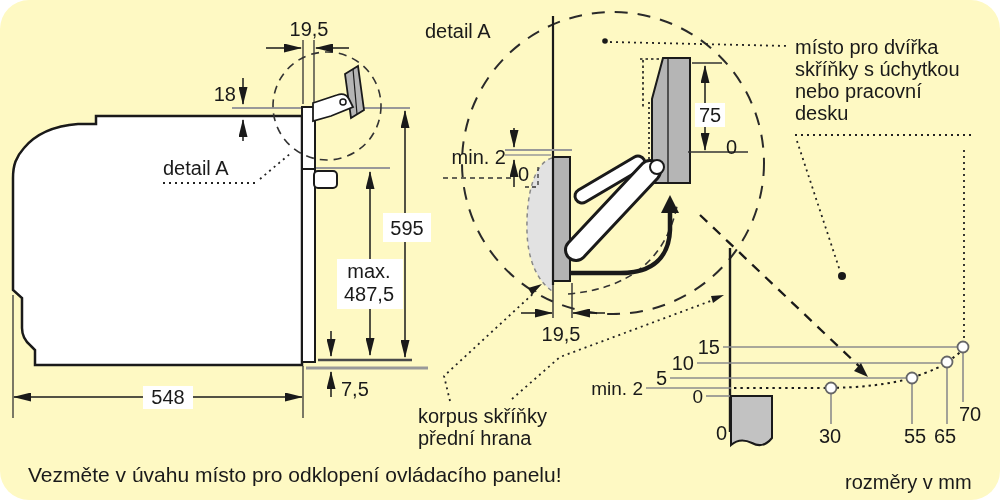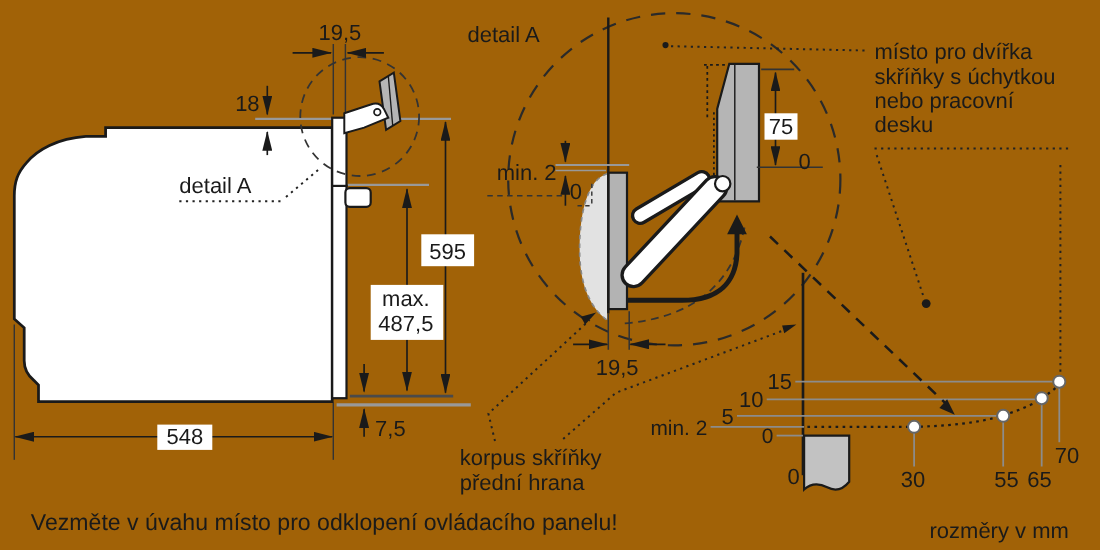--- a/index.html
+++ b/index.html
@@ -1,16 +1,16 @@
 <!DOCTYPE html>
 <html><head>
 <meta charset="utf-8">
 <style>
   html,body{margin:0;padding:0;background:#ffffff;}
-  #stage{position:relative;width:1000px;height:500px;background:#a16207;overflow:hidden;}
+  #stage{position:relative;width:1000px;height:500px;background:#fef9c3;overflow:hidden;border-radius:29px;}
   svg{display:block;}
   svg text{font-family:"Liberation Sans","DejaVu Sans",sans-serif;fill:#1a1a1a;}
   .t20{font-size:20px;}
   .t19{font-size:19px;}
   .t21{font-size:21px;}
   .mid{text-anchor:middle;}
   .end{text-anchor:end;}
   .thin{stroke:#1a1a1a;stroke-width:1.5;fill:none;}
   .ref{stroke:#999;stroke-width:2;fill:none;}
   .dotted{stroke:#222;stroke-width:1.8;stroke-dasharray:2,4;fill:none;}

